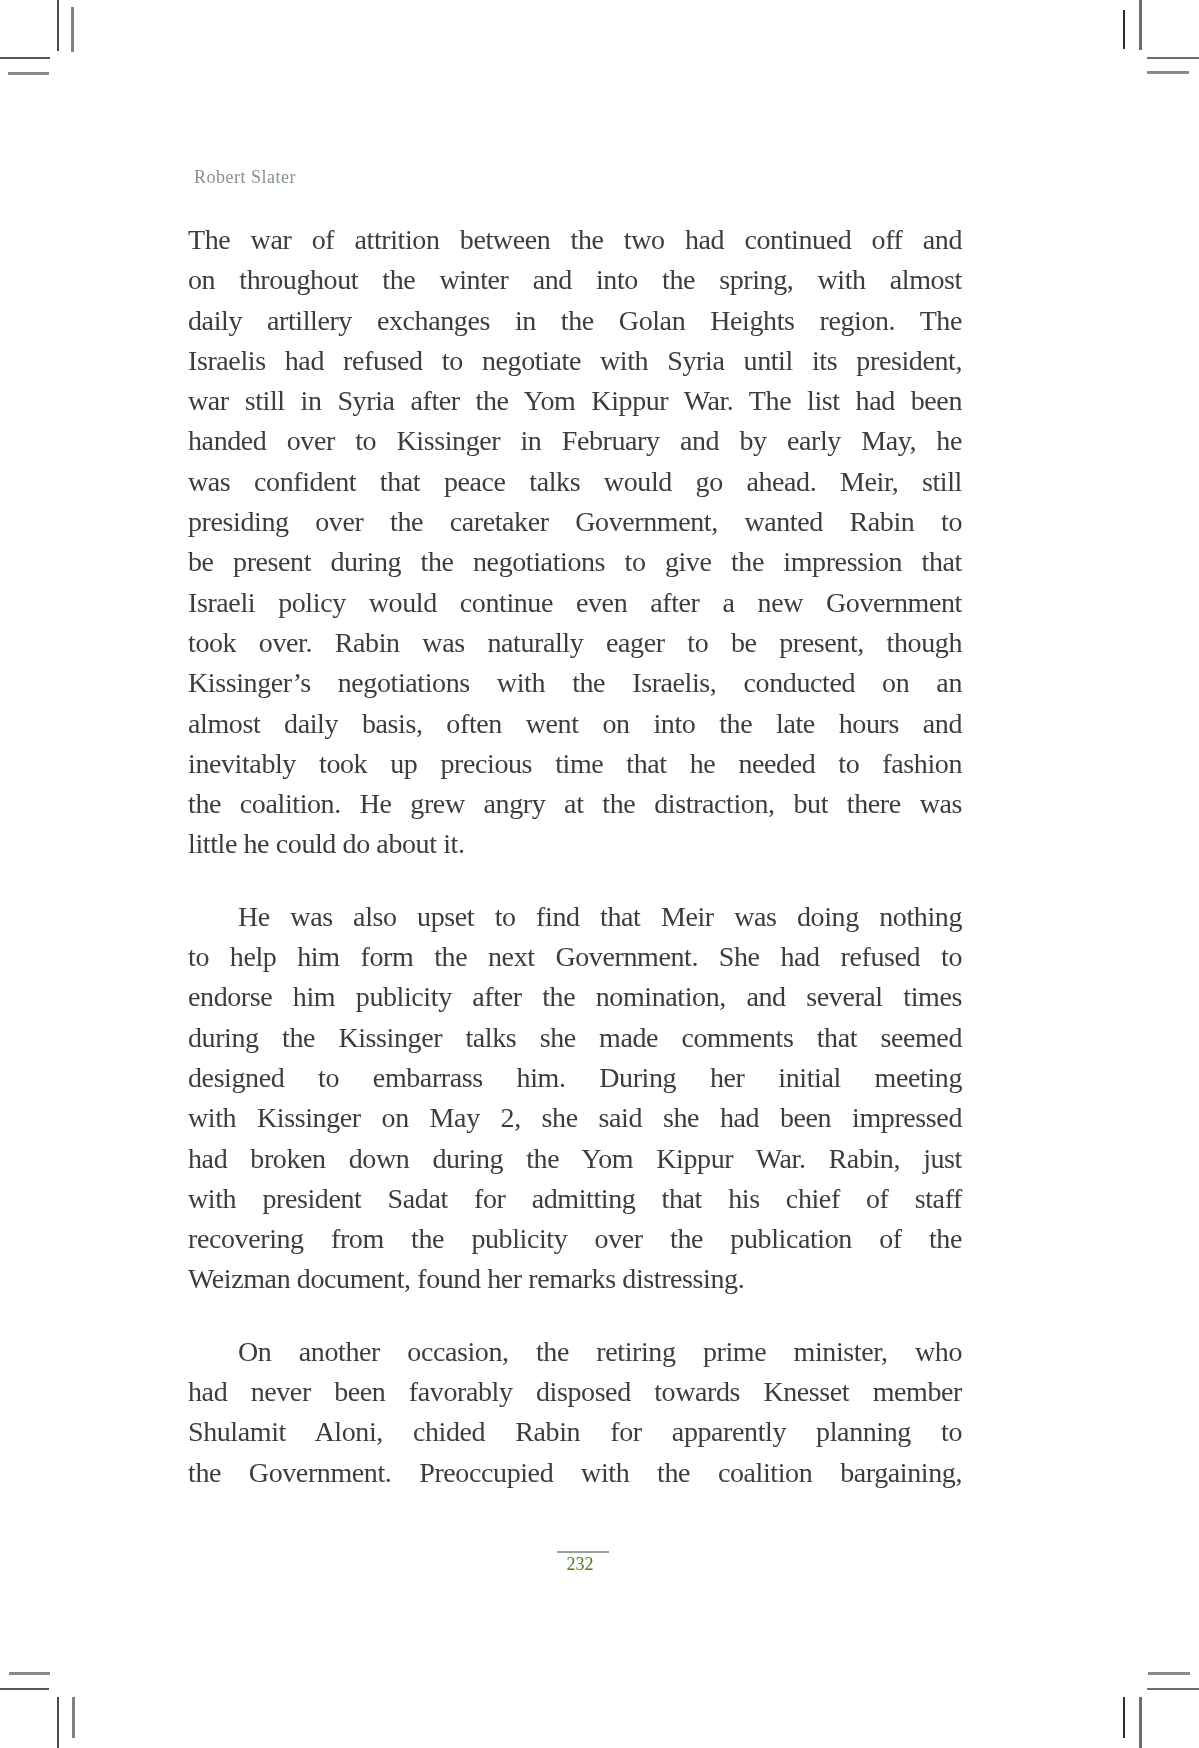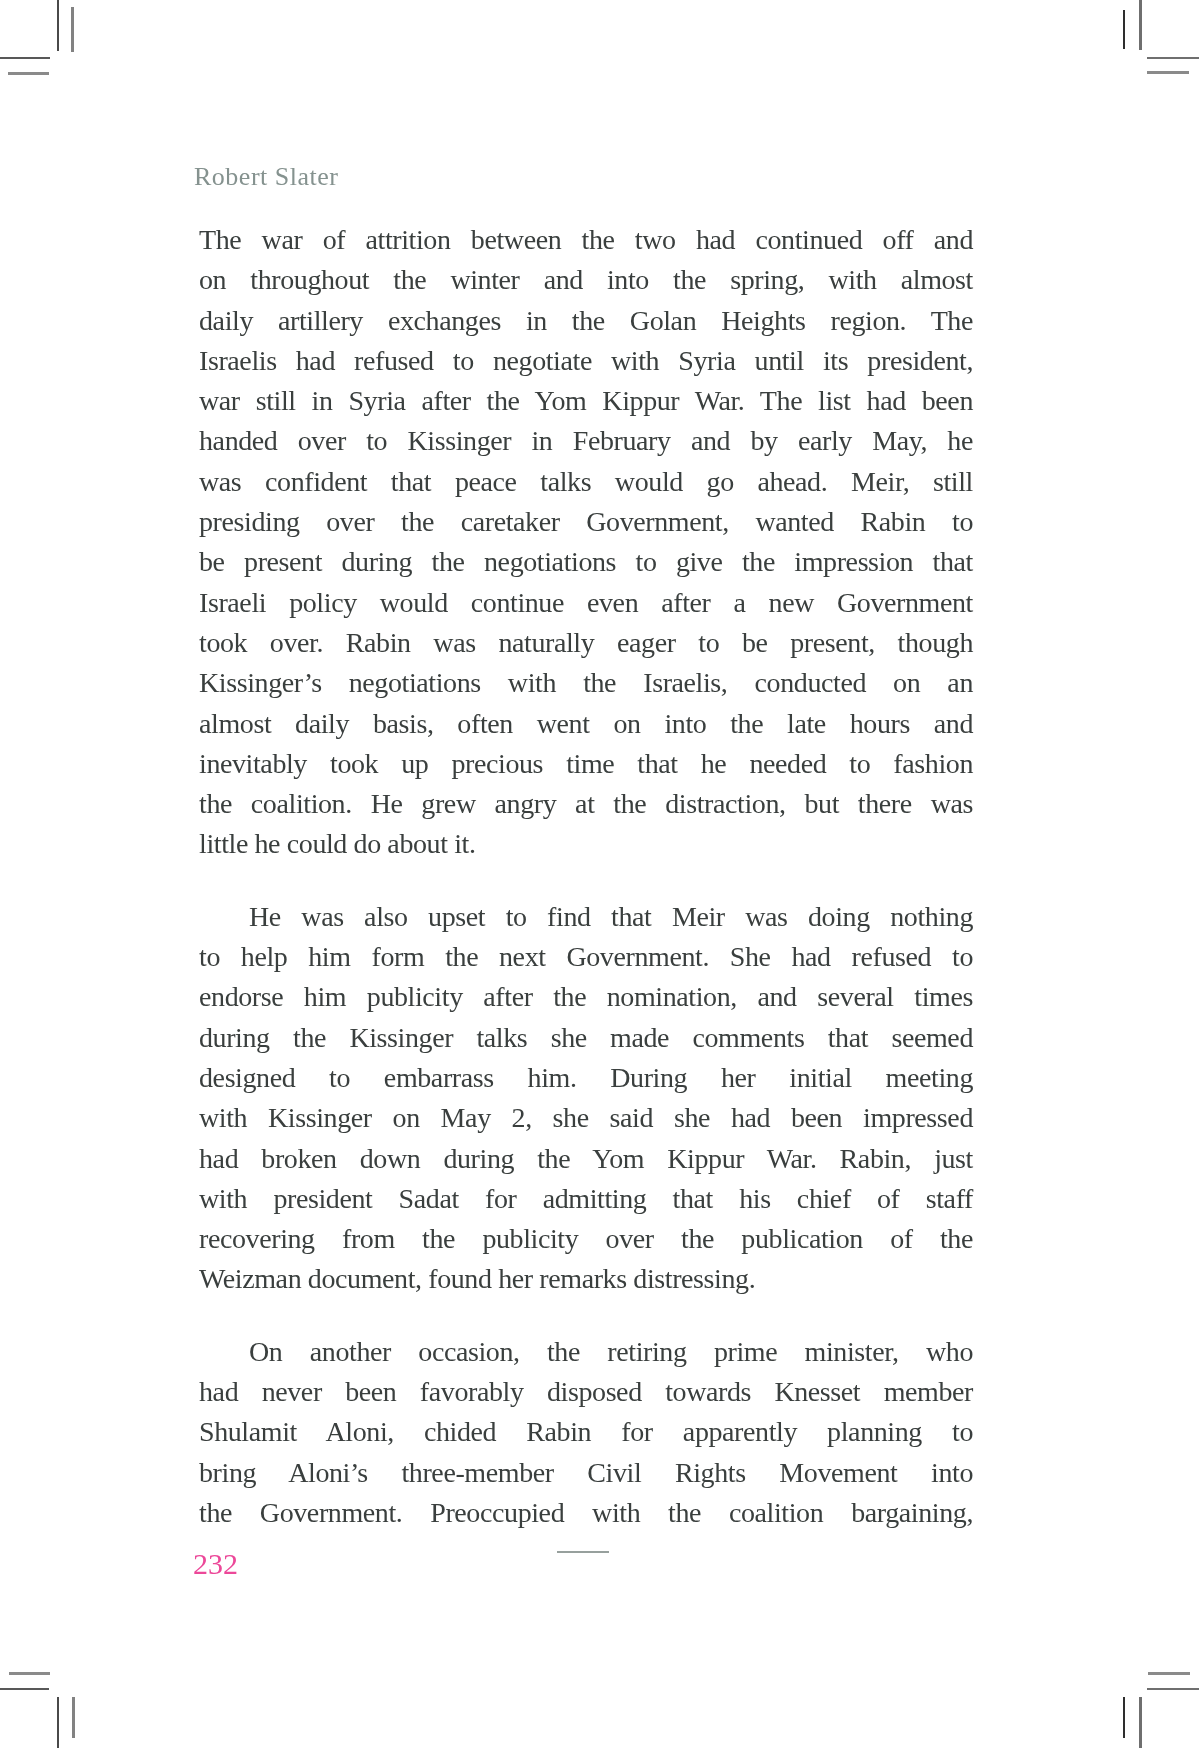--- a/index.html
+++ b/index.html
@@ -9,29 +9,29 @@
     height: 1748px;
     background: #ffffff;
     overflow: hidden;
     font-family: "Liberation Serif", "DejaVu Serif", serif;
   }
   
   .running-header {
     position: absolute;
     left: 194px;
     top: 162px;
-    font-size: 26px;
+    font-size: 18px;
     line-height: 30px;
     color: #85928f;
     letter-spacing: 0.5px;
   }
   
   .body-text {
     position: absolute;
-    left: 199px;
+    left: 188px;
     top: 220px;
     width: 774px;
     font-size: 28px;
     line-height: 40.3px;
     letter-spacing: -0.4px;
     color: #3a3f3e;
   }
   .body-text .line {
     text-align: justify;
     text-align-last: justify;
@@ -49,24 +49,24 @@
     top: 1551px;
     width: 52px;
     height: 2px;
     background: #97a09d;
   }
   .folio {
     position: absolute;
     left: 193px;
     top: 1549px;
     width: 774px;
-    text-align: left;
-    font-size: 30px;
+    text-align: center;
+    font-size: 18px;
     line-height: 30px;
-    color: #ec4899;
+    color: #4d7c0f;
   }
   
   .mark { position: absolute; }
   .tl-v1 { left: 57px;   top: 0;      width: 2px;  height: 51px; background: #4a4a4a; }
   .tl-v2 { left: 71px;   top: 7px;    width: 3px;  height: 45px; background: #828282; }
   .tl-h1 { left: 0;      top: 57px;   width: 50px; height: 2px;  background: #585858; }
   .tl-h2 { left: 8px;    top: 72px;   width: 41px; height: 3px;  background: #8a8a8a; }
   .tr-v1 { left: 1123px; top: 10px;   width: 2px;  height: 39px; background: #2e2e2e; }
   .tr-v2 { left: 1139px; top: 0;      width: 3px;  height: 50px; background: #6f6f6f; }
   .tr-h1 { left: 1147px; top: 57px;   width: 52px; height: 2px;  background: #6f6f6f; }
@@ -130,20 +130,19 @@
       <div class="line">during the Kissinger talks she made comments that seemed</div>
       <div class="line">designed to embarrass him. During her initial meeting</div>
       <div class="line">with Kissinger on May 2, she said she had been impressed</div>
       <div class="line">had broken down during the Yom Kippur War. Rabin, just</div>
       <div class="line">with president Sadat for admitting that his chief of staff</div>
       <div class="line">recovering from the publicity over the publication of the</div>
       <div class="line left">Weizman document, found her remarks distressing.</div>
       <div class="line indent">On another occasion, the retiring prime minister, who</div>
       <div class="line">had never been favorably disposed towards Knesset member</div>
       <div class="line">Shulamit Aloni, chided Rabin for apparently planning to</div>
-      <div class="line">bring Aloni’s three-member Civil Rights Movement into</div>
       <div class="line">the Government. Preoccupied with the coalition bargaining,</div>
     </div>
 
   <div class="folio-rule"></div>
   <div class="folio">232</div>
 
 </div>
 
 </body></html>

